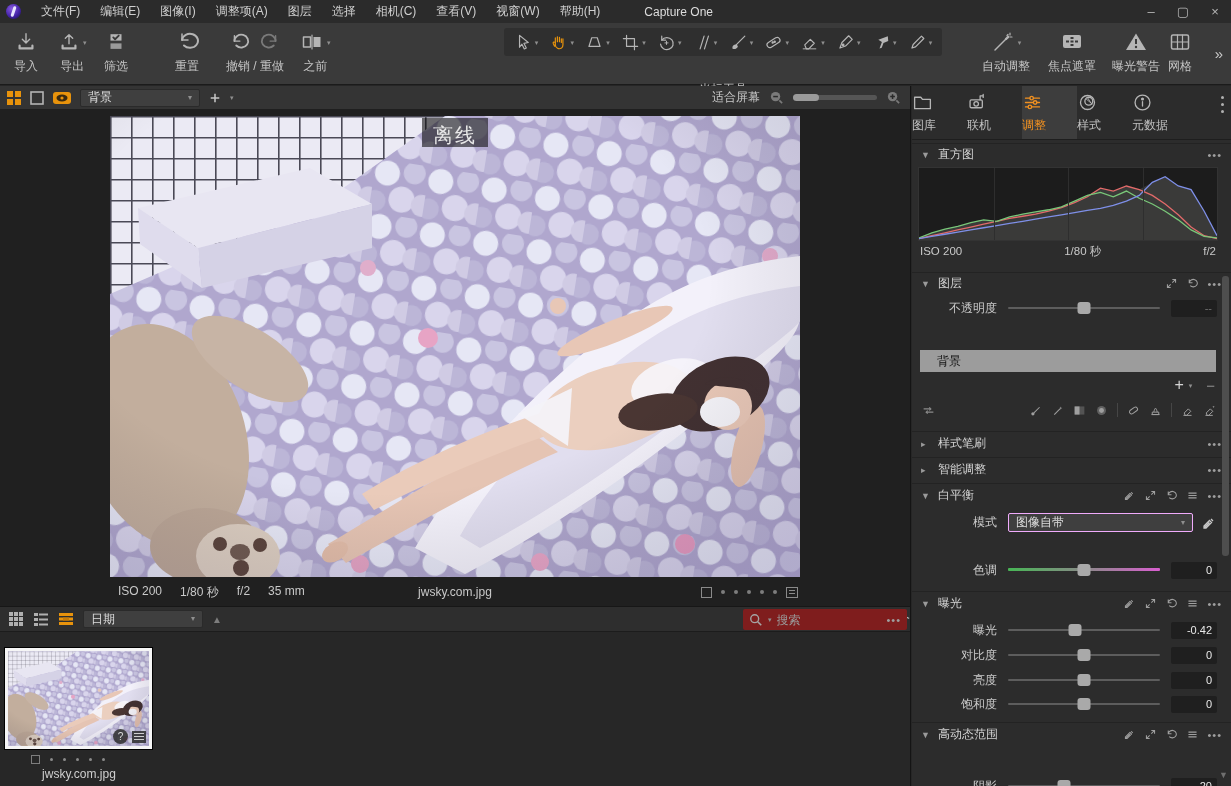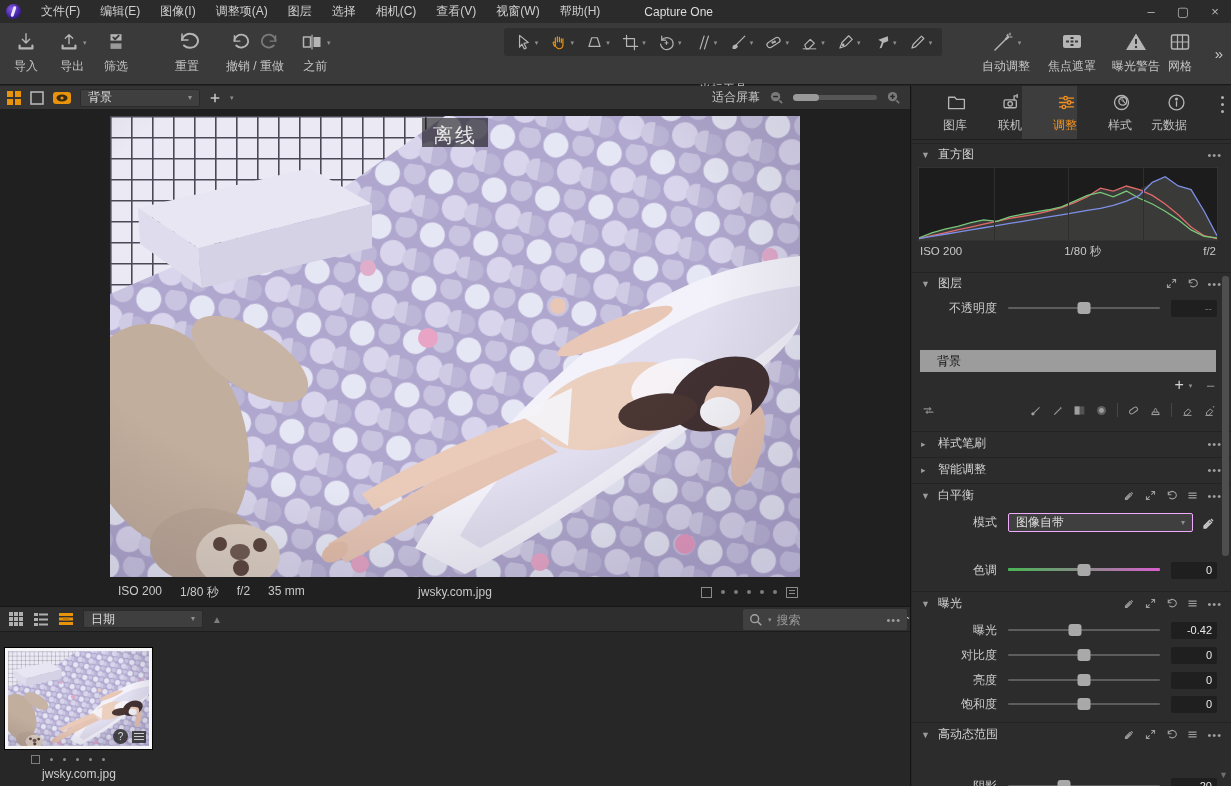--- a/index.html
+++ b/index.html
@@ -45,36 +45,36 @@
   .vfile{position:absolute;left:0;right:0;text-align:center}
   .vright{position:absolute;right:112px;display:flex;align-items:center;gap:9px}
   .sqo{width:11px;height:11px;border:1px solid #8a8a8a}
   .dot4{width:4px;height:4px;border-radius:50%;background:#7d7d7d}
   .listic{width:12px;height:11px;border:1px solid #8a8a8a;position:relative}
   .listic::after{content:"";position:absolute;inset:2px;background:repeating-linear-gradient(#8a8a8a 0 1px,transparent 1px 3px)}
   
   .browser{position:absolute;top:606px;left:0;width:911px;height:180px;background:#272727;border-top:1px solid #171717;border-right:1px solid #141414}
   .btoolbar{height:25px;background:#2e2e2e;border-bottom:1px solid #1c1c1c;display:flex;align-items:center;padding:0 8px;gap:9px;position:relative}
   .bcount{position:absolute;left:0;right:0;text-align:right;color:#cfcfcf}
-  .searchbox{position:absolute;right:3px;top:2px;width:164px;height:21px;background:#404040;border-radius:2px;display:flex;align-items:center;padding:0 6px;gap:5px}
+  .searchbox{position:absolute;right:3px;top:2px;width:164px;height:21px;background:#7f1d1d;border-radius:2px;display:flex;align-items:center;padding:0 6px;gap:5px}
   .sinput{flex:1;background:transparent;border:none;outline:none;color:#ddd;font:12px "Liberation Sans","DejaVu Sans",sans-serif;min-width:0}
   .sinput::placeholder{color:#9a9a9a}
   .thumbcard{position:absolute;left:5px;top:41px;width:147px;height:101px;background:#fff;border:3px solid #f5f5f5;outline:1px solid #000}
   .tbadges{position:absolute;right:3px;bottom:2px;display:flex;gap:4px;align-items:center}
   .qbadge{width:15px;height:15px;border-radius:50%;background:rgba(45,45,45,.85);color:#ddd;font-size:10px;text-align:center;line-height:15px}
   .lbadge{width:14px;height:12px;background:rgba(45,45,45,.85);position:relative}
   .lbadge::after{content:"";position:absolute;inset:2px;background:repeating-linear-gradient(#cfcfcf 0 1px,transparent 1px 3px)}
   .thumbdots{position:absolute;left:31px;top:148px;display:flex;gap:10px;align-items:center}
   .tdsq{width:9px;height:9px;border:1px solid #7d7d7d}
   .dot3{width:3px;height:3px;border-radius:50%;background:#8a8a8a}
   .thumbname{position:absolute;left:0;top:160px;width:158px;text-align:center;color:#cfcfcf}
   
   .panel{position:absolute;top:86px;left:912px;width:319px;height:700px;background:#2c2c2c;overflow:hidden}
   .ptabs{position:absolute;top:0;left:0;right:0;height:54px;display:flex;border-bottom:1px solid #1e1e1e}
-  .ptab{width:55px;display:flex;flex-direction:column;align-items:flex-end;justify-content:center;gap:4px;color:#c0c0c0}
+  .ptab{width:55px;display:flex;flex-direction:column;align-items:flex-start;justify-content:center;gap:4px;color:#c0c0c0}
   .ptab svg{width:21px;height:21px}
   .ptab.active{background:#3d3d3d;color:#f09020}
   .ptab.active .ic{stroke:#f09020}
   .vdots{position:absolute;right:7px;top:10px;display:flex;flex-direction:column;gap:4px}
   .vdots i{width:3px;height:3px;border-radius:50%;background:#b0b0b0}
   .sect-h{position:absolute;left:0;right:0;height:22px;display:flex;align-items:center;padding:0 9px;gap:7px;color:#d2d2d2;border-top:1px solid #232323}
   .arr{color:#9a9a9a;font-size:9px;width:10px}
   .hcluster{margin-left:auto;display:flex;align-items:center;gap:8px}
   .histbox{position:absolute;left:6px;right:13px;top:81px;height:74px;background:#1c1c1c;border:1px solid #333}
   .hgrid{position:absolute;top:0;bottom:0;width:1px;background:#2e2e2e}

